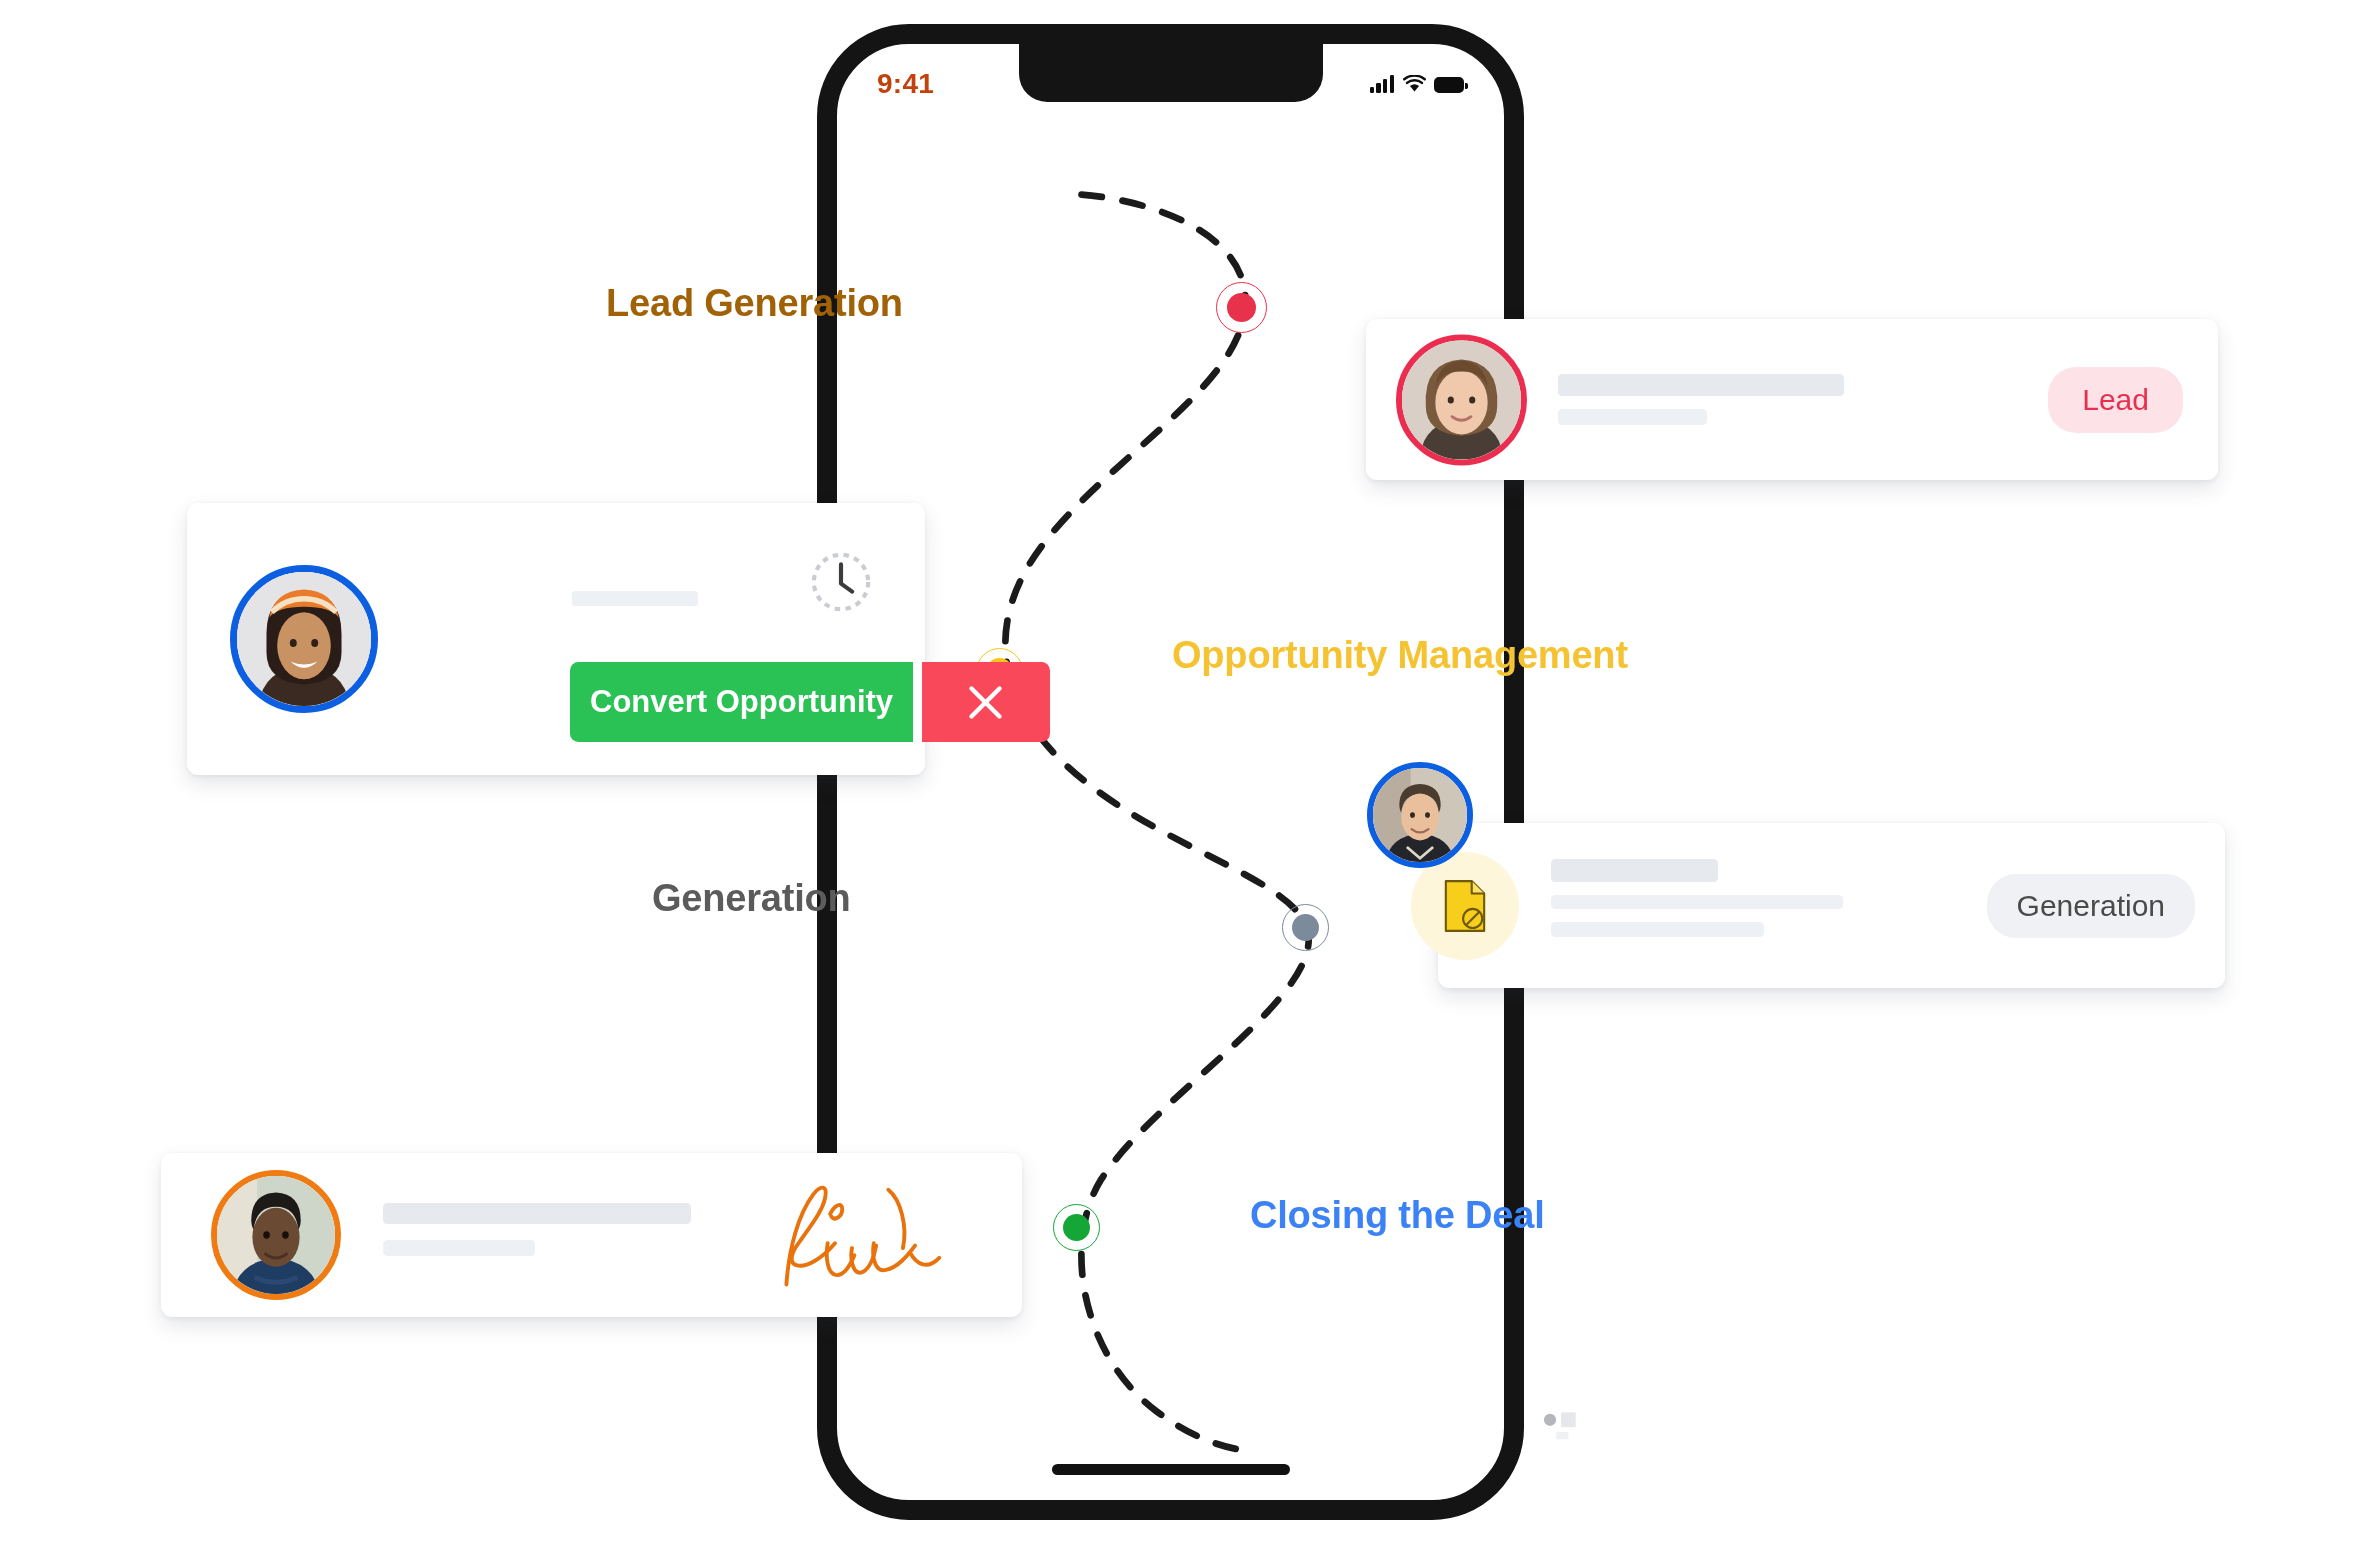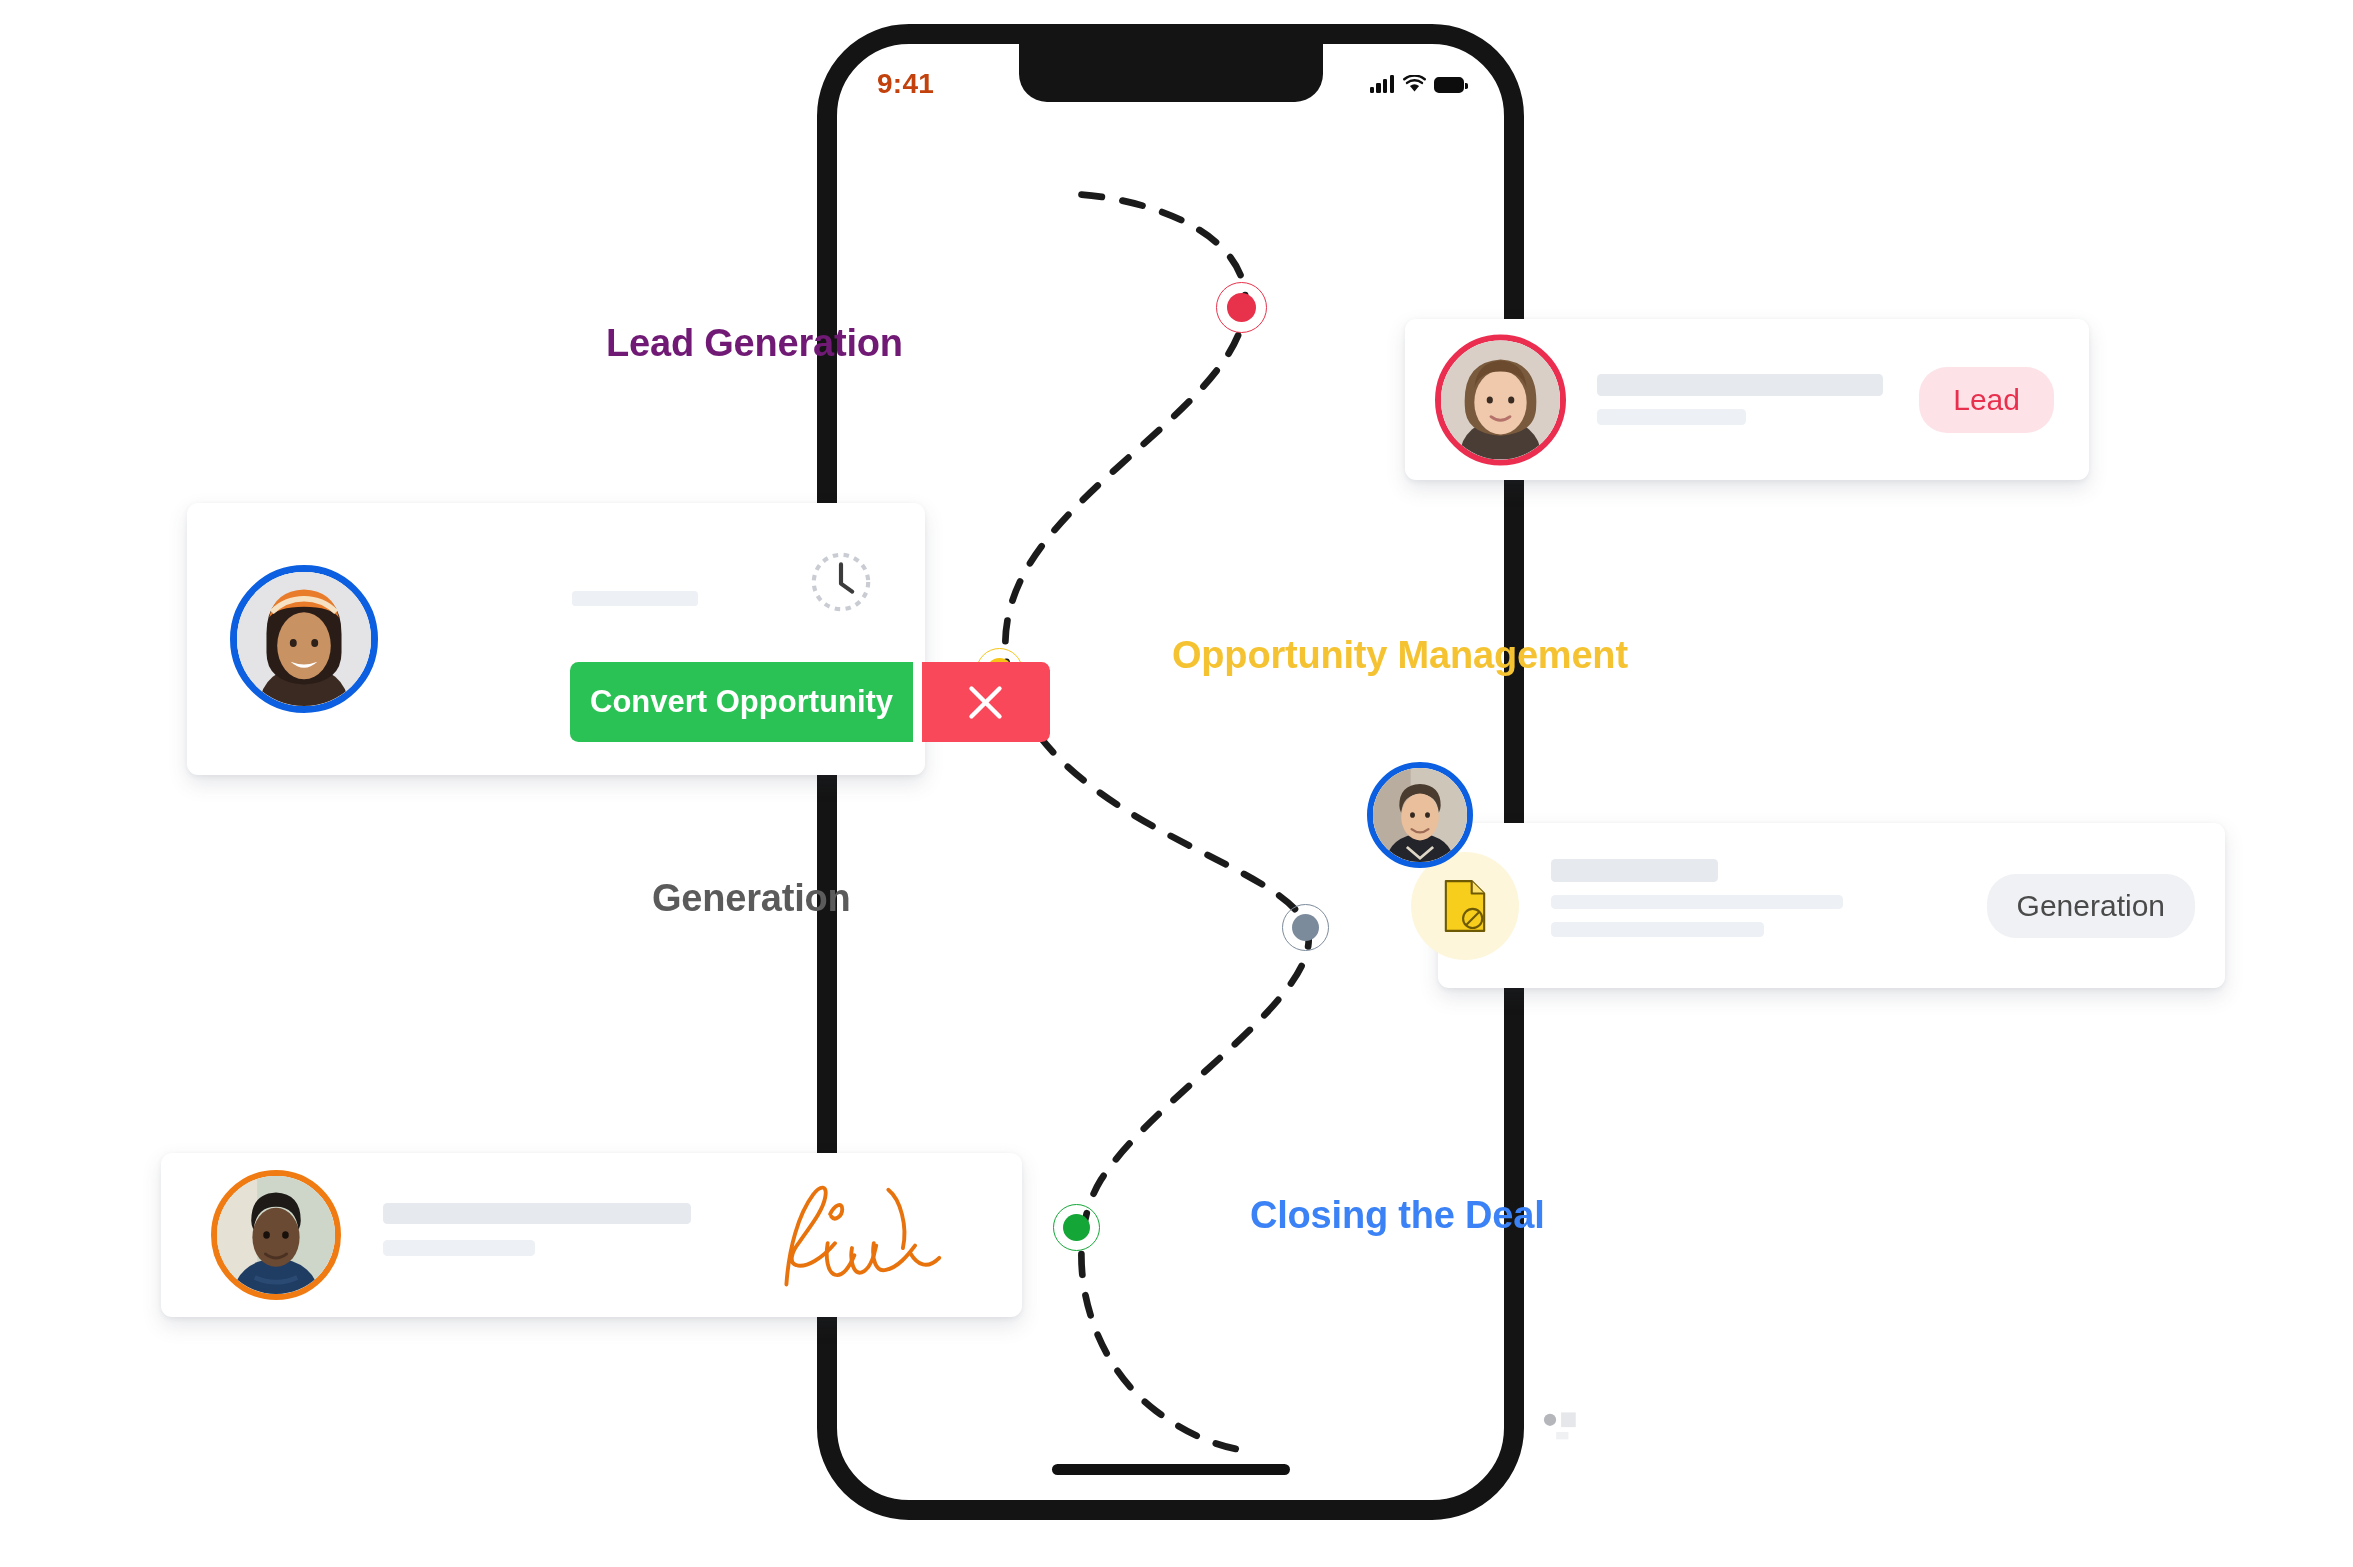--- a/index.html
+++ b/index.html
@@ -91,21 +91,21 @@
   .node-yellow{ left: 976px; top: 648px; width: 47px; height: 47px; color: #F6C518; }
   .node-gray  { left: 1282px; top: 904px; width: 47px; height: 47px; color: #7C8B9B; }
   .node-green { left: 1053px; top: 1204px; width: 47px; height: 47px; color: #15A638; }
 
   
   .stage-label {
     position: absolute; z-index: 10;
     font-size: 38px; font-weight: 700; white-space: nowrap;
     letter-spacing: -0.2px;
   }
-  .label-lead  { left: 606px;  top: 282px;  color: #701a75; margin-top: 40px; }
+  .label-lead  { left: 606px;  top: 282px;  color: #a16207; }
   .label-opp   { left: 1172px; top: 634px; color: #F5C331; font-weight: 700; }
   .label-neg   { left: 652px; top: 877px; color: #5B5B5B; font-weight: 700; }
   .label-close { left: 1250px; top: 1194px; color: #3b82f6; font-weight: 700; }
 
   
   .card {
     position: absolute;
     background: #fff;
     border-radius: 11px;
     box-shadow: 0 8.5px 20.7px rgba(60,70,90,.13), 0 1.2px 4.9px rgba(60,70,90,.07);
@@ -117,21 +117,21 @@
     border-radius: 50%;
     overflow: hidden;
     position: relative;
     background: #d8dbe0;
     flex: none;
   }
   .avatar .face { position:absolute; inset:0; }
 
   
   .card-lead {
-    left: 1405px; top: 319px; width: 684px; height: 161px;
+    left: 1366px; top: 319px; width: 852px; height: 161px;
     display: flex; align-items: center;
   }
   .card-lead .av-wrap {
     position: absolute; left: 30px; top: 50%; transform: translateY(-50%);
     width: 131px; height: 131px; border-radius: 50%;
     border: 6.7px solid #EB2D4F; background:#fff; z-index: 14;
   }
   .card-lead .lines { position:absolute; left: 192px; top: 55px; }
   .card-lead .lines .l1 { width: 286px; height: 22px; margin-bottom: 13.4px; }
   .card-lead .lines .l2 { width: 149px; height: 16px; background:#EDF0F4; }

